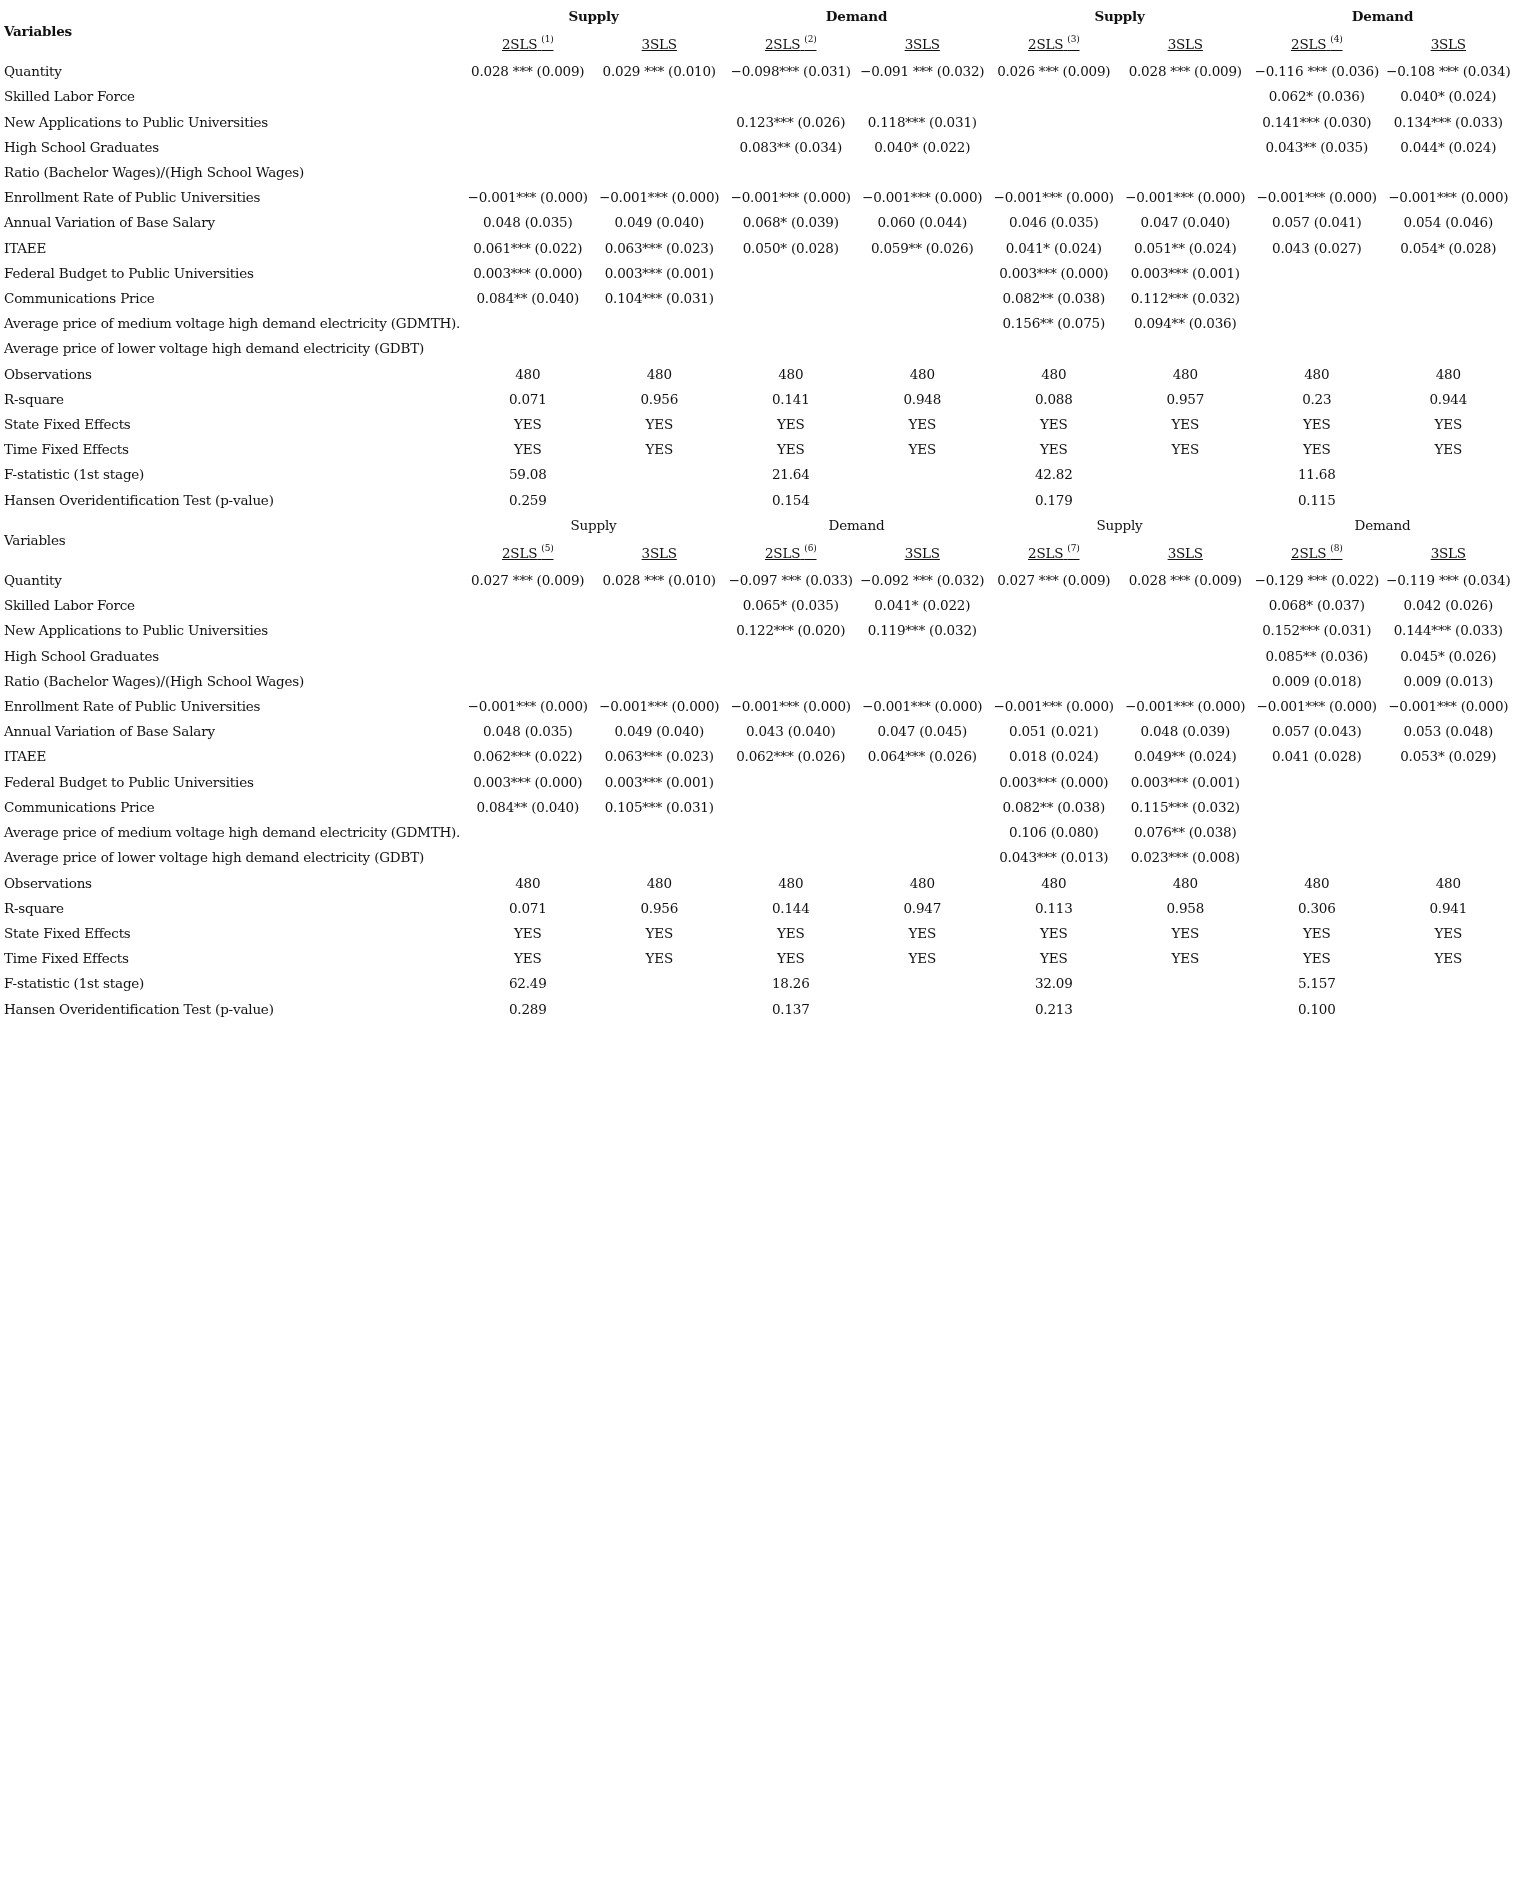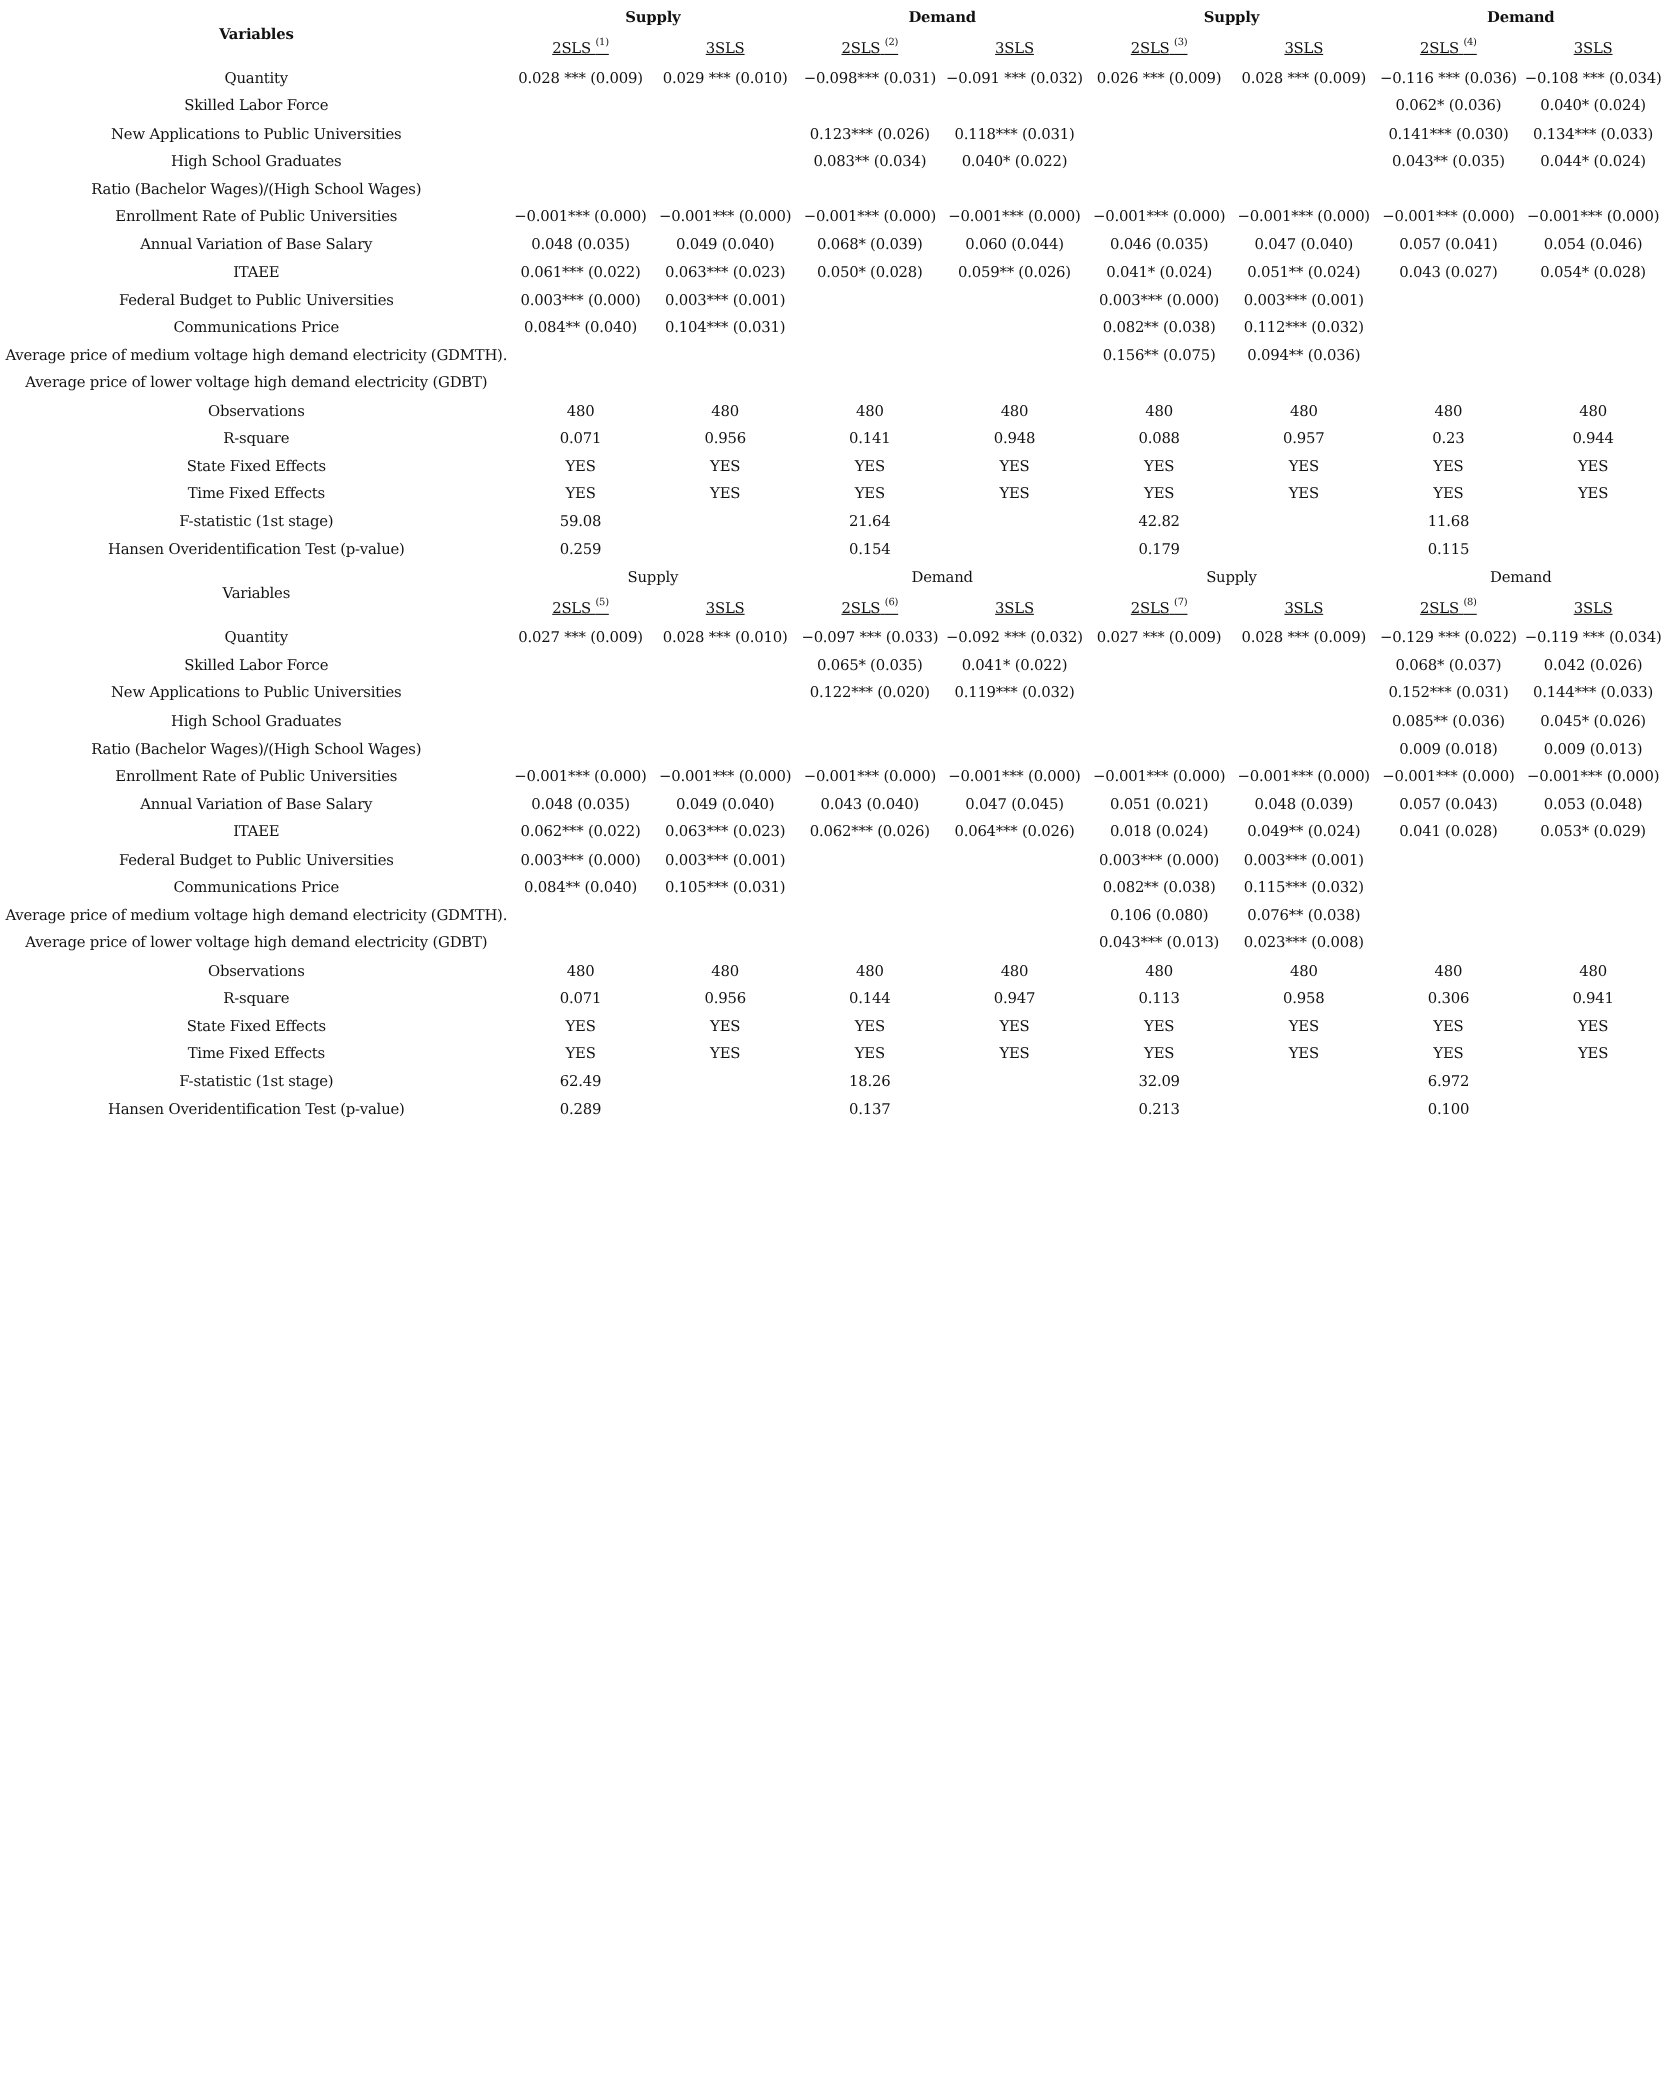--- a/index.html
+++ b/index.html
@@ -19,21 +19,21 @@
   table.results col.c { width: 131.5px; }
   table.results td {
     text-align: center;
     white-space: nowrap;
     padding: 0;
     height: 25.2px;
     line-height: 25.2px;
     font-weight: normal;
     letter-spacing: -0.2px;
   }
-  table.results td.label { text-align: center; }
+  table.results td.label { text-align: left; }
   .panel1 .grp, .panel1 .varhead { font-weight: bold; }
   .panel2 .grp, .panel2 .varhead { font-weight: normal; }
   td.grp { height: 22px; line-height: 22px; }
   tr.methods td { height: 30px; line-height: 30px; text-decoration: underline; }
   sup { font-size: 9px; line-height: 0; position: relative; top: -2px; }
 </style>
 </head>
 <body>
 
 <div class="wrap">
@@ -459,21 +459,21 @@
           <td>YES</td>
         </tr>
         <tr class="panel2">
           <td class="label">F-statistic (1st stage)</td>
           <td>62.49</td>
           <td></td>
           <td>18.26</td>
           <td></td>
           <td>32.09</td>
           <td></td>
-          <td>6.972</td>
+          <td>5.157</td>
           <td></td>
         </tr>
         <tr class="panel2">
           <td class="label">Hansen Overidentification Test (p-value)</td>
           <td>0.289</td>
           <td></td>
           <td>0.137</td>
           <td></td>
           <td>0.213</td>
           <td></td>

